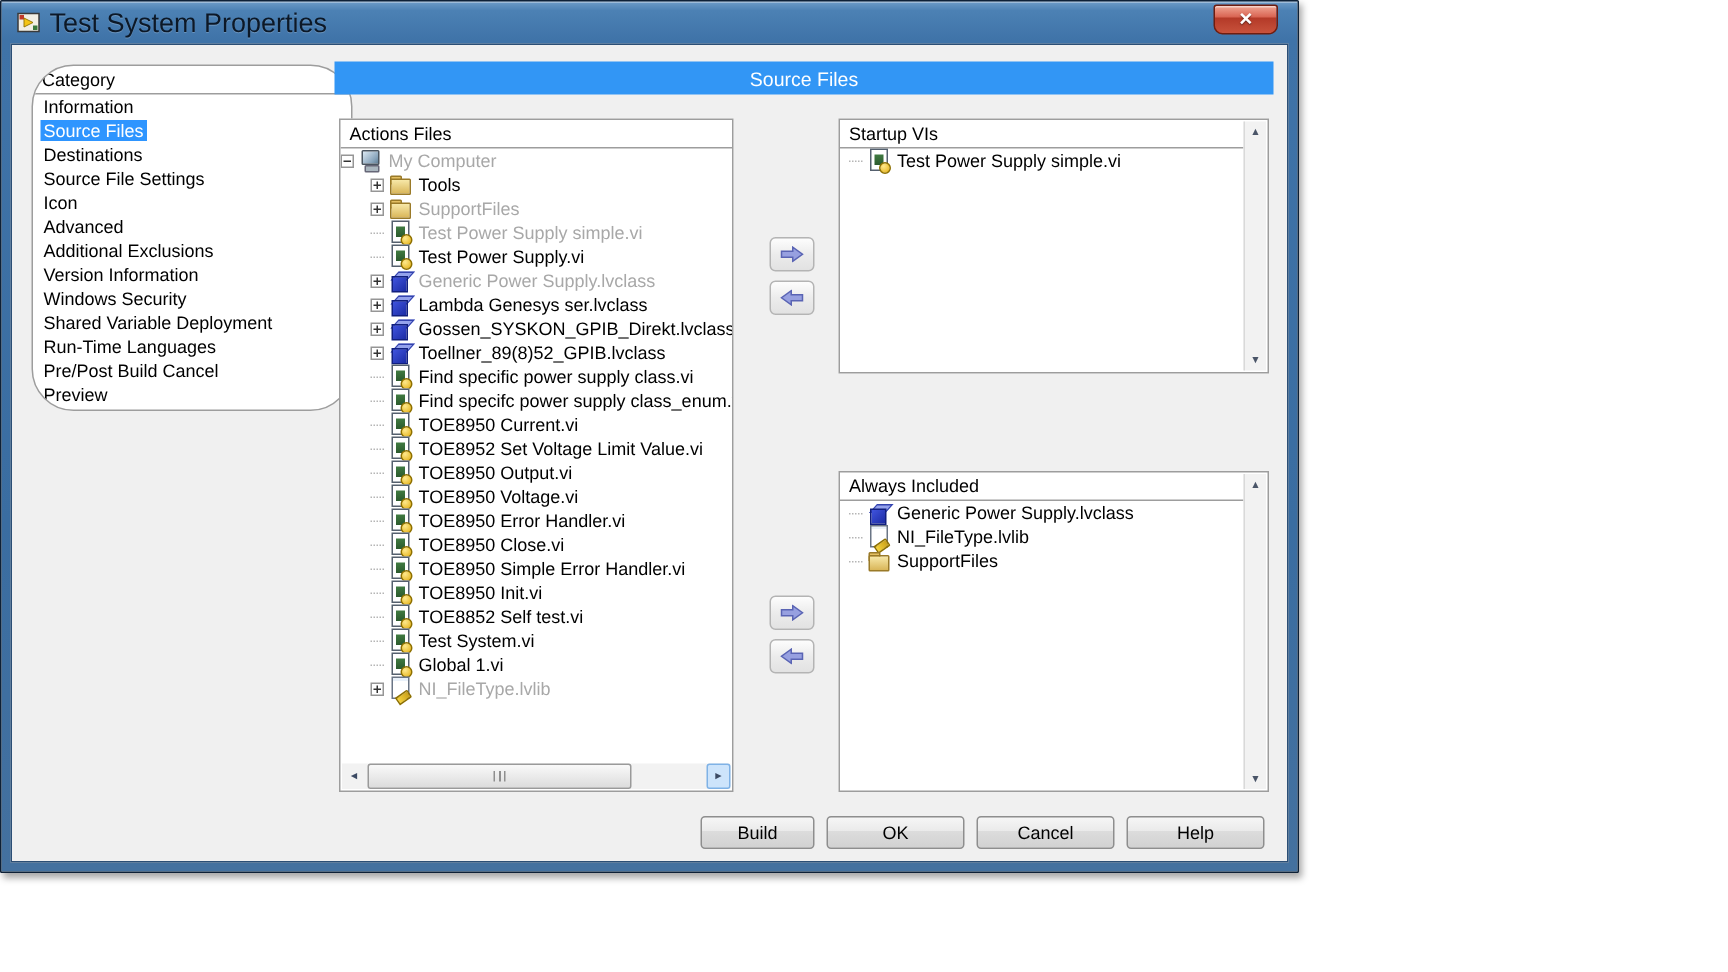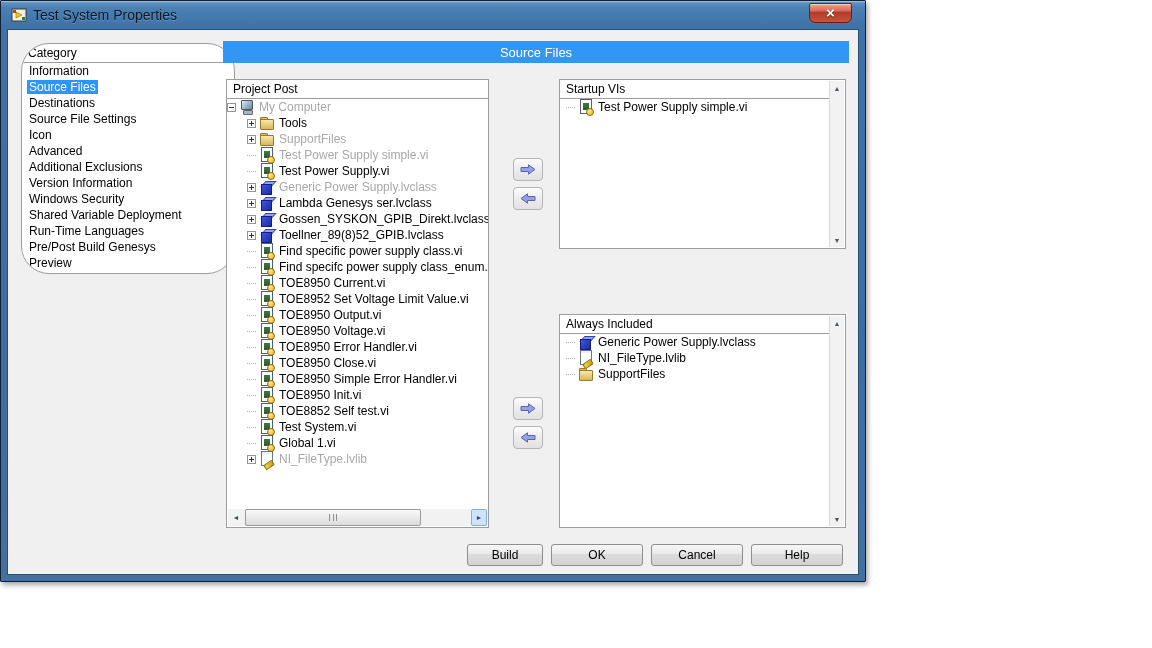--- a/index.html
+++ b/index.html
@@ -13,21 +13,21 @@
   .dialog {
     position:absolute; left:0; top:0; width:866px; height:582px;
     background:linear-gradient(180deg,#6d9cc8 0px,#4c81b4 6px,#3f73a8 26px,#3a6da1 60%,#44719f 100%);
     border:1px solid #0d2036; border-radius:1px;
     box-shadow:2px 3px 5px rgba(0,0,0,.35), inset 0 1px 0 rgba(255,255,255,.35);
   }
   .titlebar {
     position:absolute; left:0; top:0; right:0; height:28px;
     display:flex; align-items:center; padding:0 10px; gap:6px;
   }
-  .title-text { font-size:14px; color:#0c1827; text-shadow:0 1px 0 rgba(255,255,255,.2); }
+  .title-text { font-size:18px; color:#0c1827; text-shadow:0 1px 0 rgba(255,255,255,.2); }
   .close-btn {
     position:absolute; top:2px; right:13px; width:43px; height:20px;
     background:linear-gradient(180deg,#f0a593 0%,#d96553 40%,#b43a28 45%,#c8523c 100%);
     border:1px solid #6e1d10; border-radius:2px 2px 6px 6px;
     box-shadow:inset 0 1px 0 rgba(255,255,255,.5);
     display:flex; align-items:center; justify-content:center; cursor:default;
   }
   .close-btn span { color:#fff; font-size:15px; font-weight:bold; line-height:16px; text-shadow:0 1px 1px rgba(0,0,0,.55); }
 
   .client {
@@ -201,35 +201,35 @@
 
             <div class="citem">
               <span class="clabel">Shared Variable Deployment</span>
             </div>
 
             <div class="citem">
               <span class="clabel">Run-Time Languages</span>
             </div>
 
             <div class="citem">
-              <span class="clabel">Pre/Post Build Genesys</span>
+              <span class="clabel">Pre/Post Build Cancel</span>
             </div>
 
             <div class="citem">
               <span class="clabel">Preview</span>
             </div>
           </div>
       </div>
 
       <div class="section-bar">
         <span>Source Files</span>
       </div>
 
       <div class="panel proj-panel">
-        <div class="panel-header">Project Post</div>
+        <div class="panel-header">Actions Files</div>
         <div class="rows">
 
             <div class="trow root">
               <span class="exp minus"></span>
               <span class="ticon computer"></span>
               <span class="tlabel dim">My Computer</span>
             </div>
 
             <div class="trow child">
               <span class="exp plus"></span>

